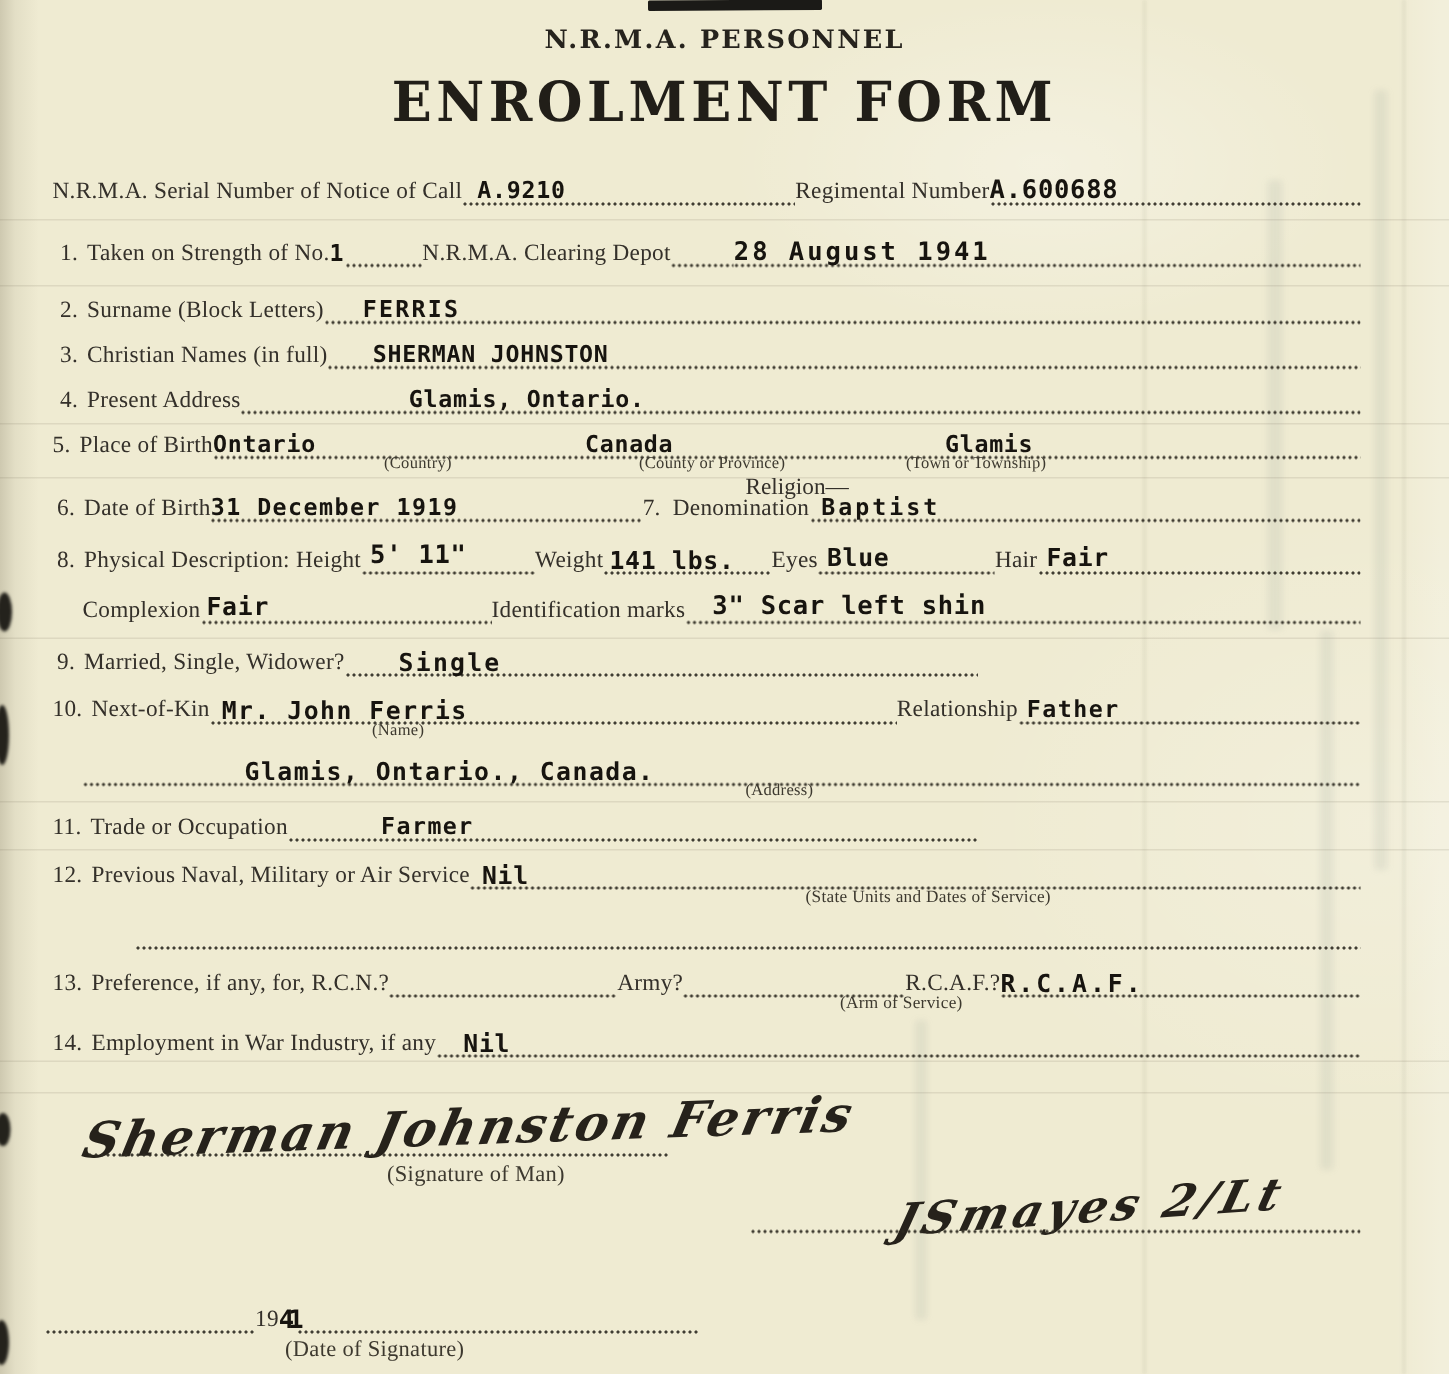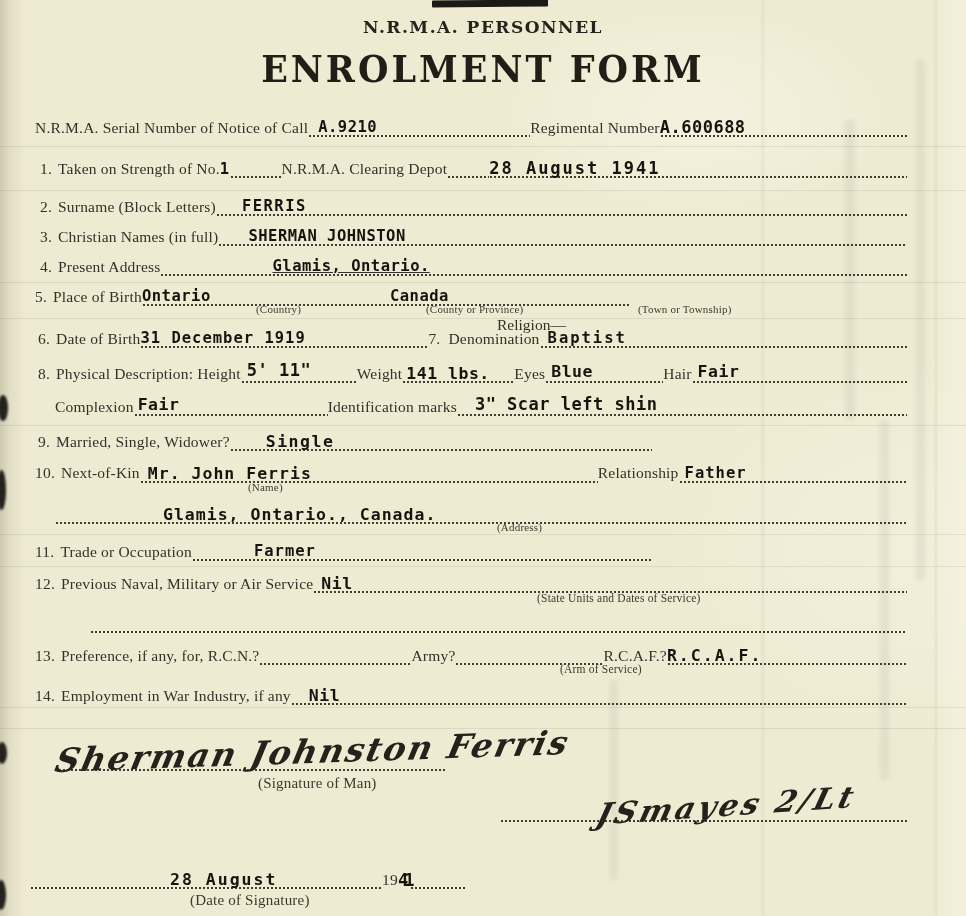--- a/index.html
+++ b/index.html
@@ -104,38 +104,41 @@
     <span class="p num">3.</span>
     <span class="p">Christian Names (in full)</span>
     <span class="ds grow" style="padding-left:30px;margin-top:36px;">
         <span class="t">SHERMAN JOHNSTON</span>
       </span>
   </div>
 
   <div class="row" style="left:40px;top:255px;width:867px;">
     <span class="p num">4.</span>
     <span class="p">Present Address</span>
-    <span class="ds grow" style="padding-left:112px;text-decoration:underline;">
+    <span class="ds grow" style="padding-left:112px;">
         <span class="t">Glamis, Ontario.</span>
       </span>
   </div>
 
   <div class="row" style="left:35px;top:285px;width:872px;">
     <span class="p num">5.</span>
     <span class="p">Place of Birth</span>
     <span class="ds" style="width:212px;">
         <span class="t">Ontario</span>
       </span>
     <span class="ds" style="width:240px;padding-left:36px;">
         <span class="t">Canada</span>
       </span>
+    <span class="ds grow">
+        <span class="t">Glamis</span>
+      </span>
   </div>
   <span class="sub" style="left:256px;top:303px;">(Country)</span>
   <span class="sub" style="left:426px;top:303px;">(County or Province)</span>
-  <span class="sub" style="left:638px;top:303px;">(Town or Township)</span>
+  <span class="sub" style="left:604px;top:303px;">(Town or Township)</span>
 
   <span class="relg" style="left:497px;top:316px;">Religion—</span>
   <div class="row" style="left:38px;top:327px;width:869px;">
     <span class="p num">6.</span>
     <span class="p">Date of Birth</span>
     <span class="ds" style="width:288px;">
         <span class="t" style="letter-spacing:1px;">31 December 1919</span>
       </span>
     <span class="p num" style="padding-right:8px;">7.</span>
     <span class="p">Denomination</span>
@@ -251,22 +254,19 @@
   </div>
   <span class="sub" style="left:258px;top:775px;font-size:15px;">(Signature of Man)</span>
 
   <span class="script" style="left:600px;top:788px;font-size:30px;letter-spacing:3px;transform:skewX(-18deg) rotate(-4deg);">JSmayes 2/Lt</span>
   <div class="row" style="left:500px;top:801px;width:407px;">
     <span class="ds grow"></span>
   </div>
 
   <div class="row" style="left:30px;top:868px;width:436px;">
     <span class="ds" style="width:140px;"></span>
-    <span class="ds" style="width:212px;">
-        <span class="t" style="font-size:16.5px;letter-spacing:2px;">28 August</span>
-      </span>
     <span class="p">19</span>
     <span class="t yr" style="font-size:17px;">41</span>
     <span class="ds grow"></span>
   </div>
   <span class="sub" style="left:190px;top:892px;font-size:15px;">(Date of Signature)</span>
 
 </div>
 
 </body></html>

